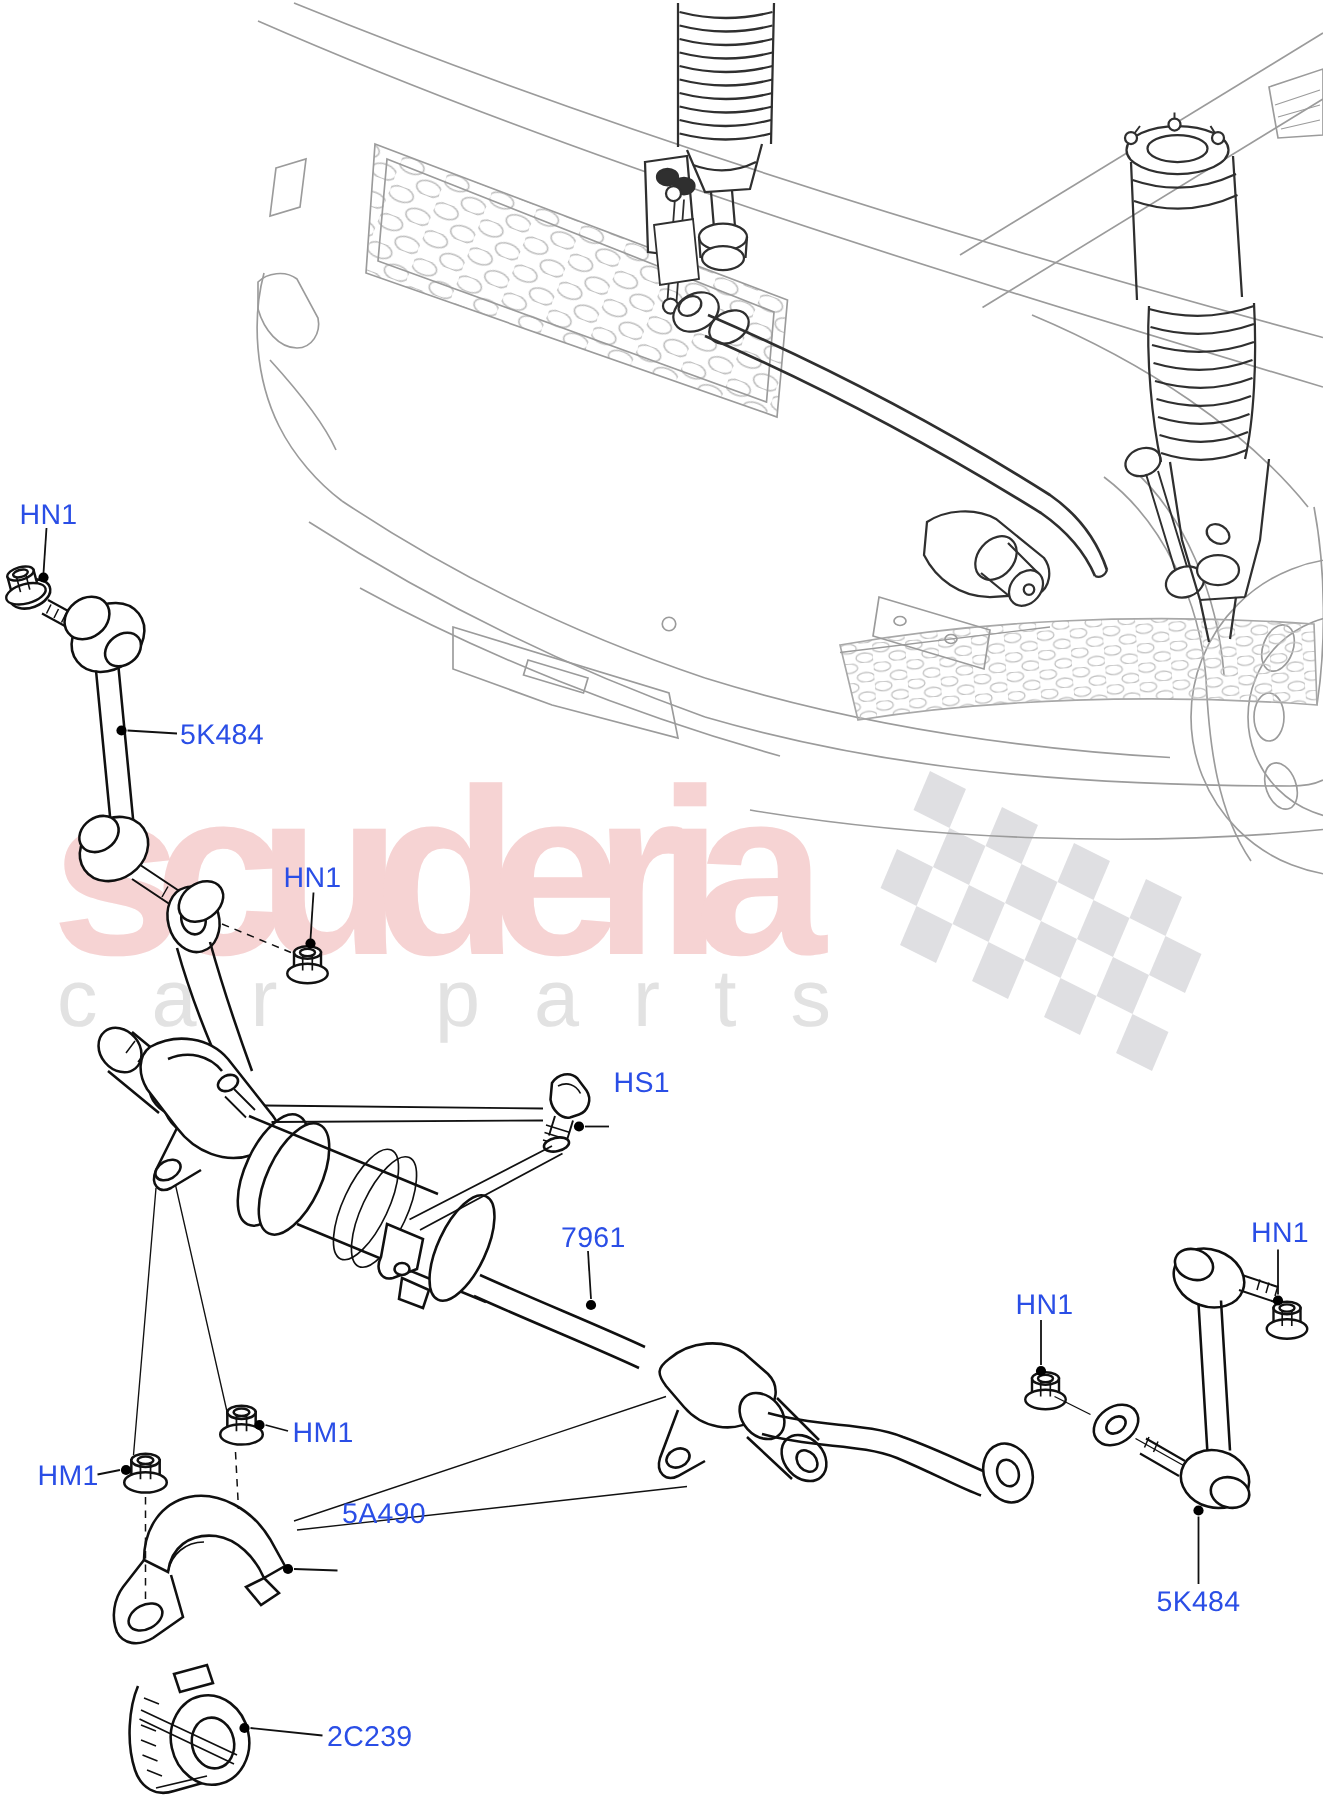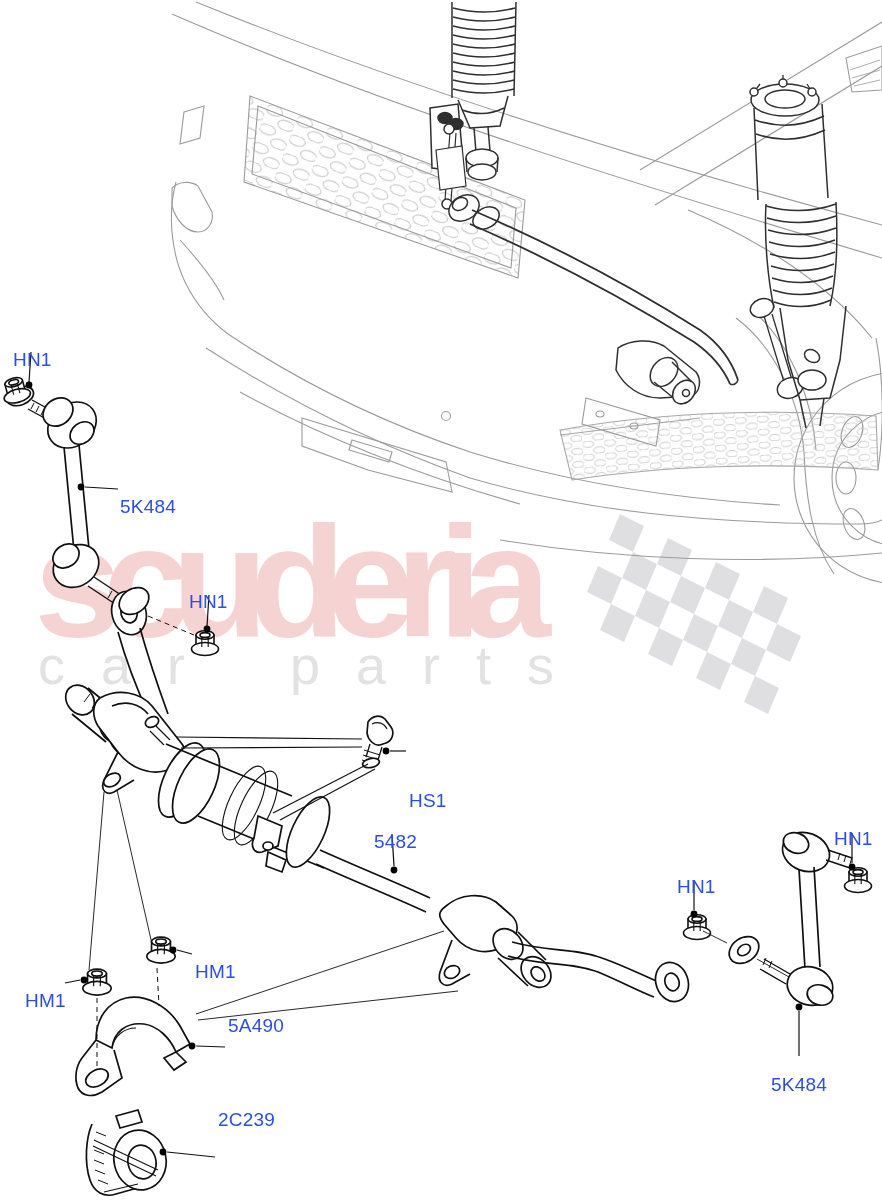--- a/index.html
+++ b/index.html
@@ -1,20 +1,20 @@
 <!DOCTYPE html>
 <html><head>
 <meta charset="utf-8">
 <style>
   html,body{margin:0;padding:0;background:#fff;}
   .canvas{position:relative;width:882px;height:1200px;background:#fff;overflow:hidden;
           font-family:"Liberation Sans",sans-serif;}
   .art{position:absolute;left:0;top:0;}
   .part-label{position:absolute;font-size:19px;line-height:19px;color:#2a4ee6;
-              white-space:nowrap;letter-spacing:0.2px;margin-top:16px;}
+              white-space:nowrap;letter-spacing:0.2px;}
 </style>
 </head>
 <body>
 
 <div class="canvas">
 
 <svg class="art" width="882" height="1200" viewBox="0 0 882 1200">
   <defs>
     <pattern id="hex" width="32" height="20" patternUnits="userSpaceOnUse" patternTransform="rotate(21)">
       <ellipse cx="8" cy="5" rx="8.5" ry="5" fill="none" stroke="#bdbdbd" stroke-width="1"></ellipse>
@@ -306,23 +306,23 @@
         <circle cx="84" cy="980" r="3.4"></circle>
     <circle cx="192" cy="1046" r="3.4"></circle>
         <circle cx="799" cy="1007" r="3.4"></circle>
         <circle cx="163" cy="1152" r="3.4"></circle>
   </g>
 </svg>
 
 <div class="part-label" style="left:13px;top:334px">HN1</div>
 <div class="part-label" style="left:120px;top:481px">5K484</div>
 <div class="part-label" style="left:189px;top:576px">HN1</div>
-<div class="part-label" style="left:409px;top:775px">HS1</div>
-<div class="part-label" style="left:374px;top:816px">5482</div>
+<div class="part-label" style="left:409px;top:713px">HS1</div>
+<div class="part-label" style="left:374px;top:816px">7961</div>
 <div class="part-label" style="left:834px;top:813px">HN1</div>
 <div class="part-label" style="left:677px;top:861px">HN1</div>
 <div class="part-label" style="left:195px;top:946px">HM1</div>
 <div class="part-label" style="left:25px;top:975px">HM1</div>
 <div class="part-label" style="left:228px;top:1000px">5A490</div>
 <div class="part-label" style="left:771px;top:1059px">5K484</div>
-<div class="part-label" style="left:218px;top:1094px">2C239</div>
+<div class="part-label" style="left:218px;top:1149px">2C239</div>
 
 </div>
 
 </body></html>

